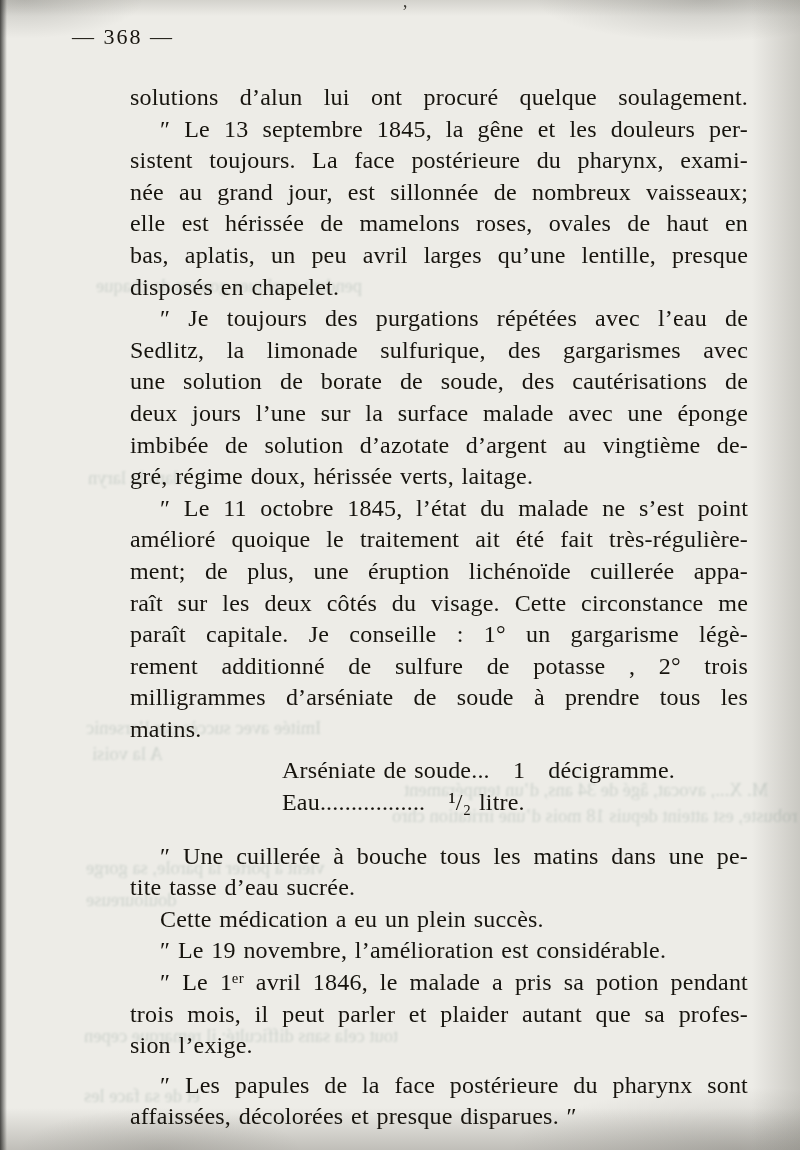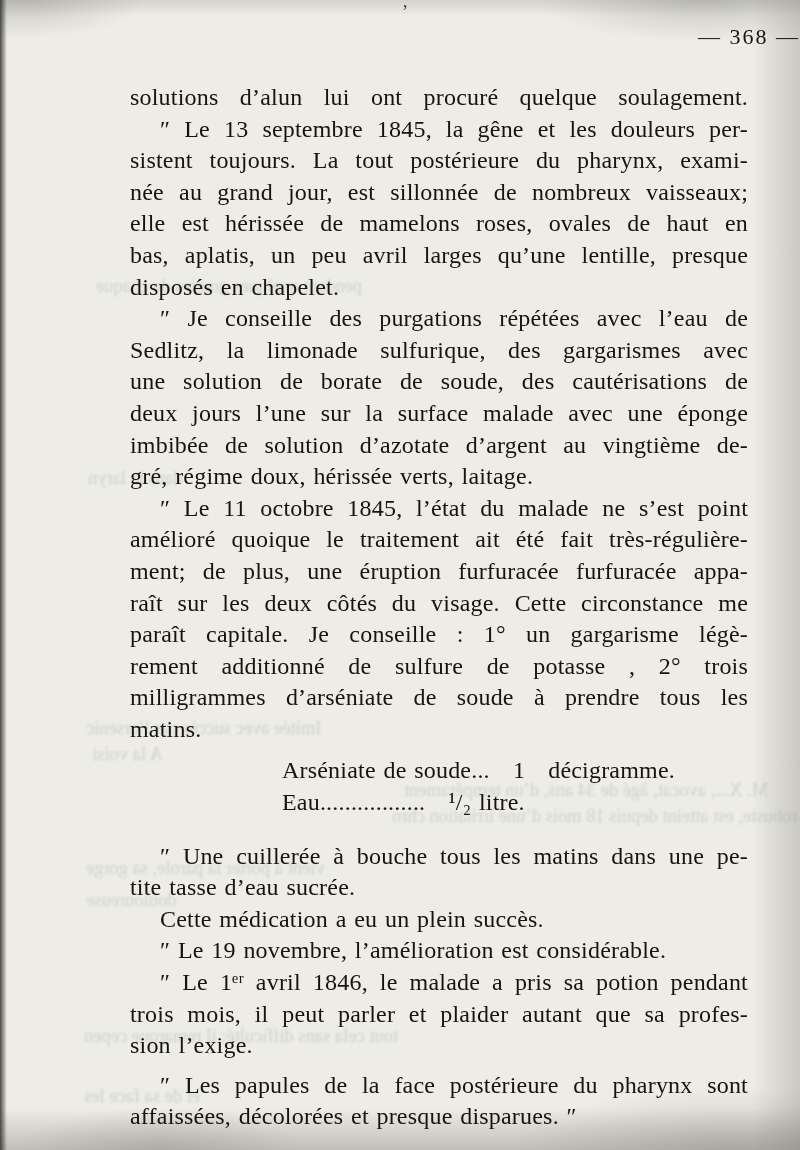--- a/index.html
+++ b/index.html
@@ -24,21 +24,21 @@
       radial-gradient(ellipse 200px 60px at 20% 100%, rgba(100,98,92,0.22), transparent 70%);
     overflow:hidden;
   }
   .top-mark{
     position:absolute; top:2px; left:402px;
     font-size:18px; color:#3a3832;
   }
   .header{
     position:absolute; top:24px; left:0; width:800px;
     padding-left:72px; box-sizing:border-box;
-    text-align:right;
+    text-align:left;
     font-size:22px; letter-spacing:2px;
     color:#17140e;
   }
   .text-block{
     position:absolute; left:130px; top:82px; width:618px;
     font-size:24px; line-height:31.6px;
     color:#17140e;
     letter-spacing:0.2px;
     word-spacing:1.5px;
   }
@@ -99,40 +99,40 @@
   <div class="header">— 368 —</div>
 
   <div class="text-block">
 
     <div class="para">
       <div class="ln">solutions d’alun lui ont procuré quelque soulagement.</div>
     </div>
 
     <div class="para">
       <div class="ln ind">″ Le 13 septembre 1845, la gêne et les douleurs per-</div>
-      <div class="ln">sistent toujours. La tout postérieure du pharynx, exami-</div>
+      <div class="ln">sistent toujours. La face postérieure du pharynx, exami-</div>
       <div class="ln">née au grand jour, est sillonnée de nombreux vaisseaux;</div>
       <div class="ln">elle est hérissée de mamelons roses, ovales de haut en</div>
       <div class="ln">bas, aplatis, un peu avril larges qu’une lentille, presque</div>
       <div class="ln end">disposés en chapelet.</div>
     </div>
 
     <div class="para">
-      <div class="ln ind">″ Je conseille des purgations répétées avec l’eau de</div>
+      <div class="ln ind">″ Je toujours des purgations répétées avec l’eau de</div>
       <div class="ln">Sedlitz, la limonade sulfurique, des gargarismes avec</div>
       <div class="ln">une solution de borate de soude, des cautérisations de</div>
       <div class="ln">deux jours l’une sur la surface malade avec une éponge</div>
       <div class="ln">imbibée de solution d’azotate d’argent au vingtième de-</div>
       <div class="ln end">gré, régime doux, hérissée verts, laitage.</div>
     </div>
 
     <div class="para">
       <div class="ln ind">″ Le 11 octobre 1845, l’état du malade ne s’est point</div>
       <div class="ln">amélioré quoique le traitement ait été fait très-régulière-</div>
-      <div class="ln">ment; de plus, une éruption furfuracée furfuracée appa-</div>
+      <div class="ln">ment; de plus, une éruption lichénoïde cuillerée appa-</div>
       <div class="ln">raît sur les deux côtés du visage. Cette circonstance me</div>
       <div class="ln">paraît capitale. Je conseille : 1° un gargarisme légè-</div>
       <div class="ln">rement additionné de sulfure de potasse , 2° trois</div>
       <div class="ln">milligrammes d’arséniate de soude à prendre tous les</div>
       <div class="ln end">matins.</div>
     </div>
 
     <div class="recipe">
       <div class="ln">Arséniate de soude...&nbsp;&nbsp;&nbsp;1&nbsp;&nbsp;&nbsp;décigramme.</div>
       <div class="ln">Eau.................&nbsp;&nbsp;&nbsp;¹/₂ litre.</div>

